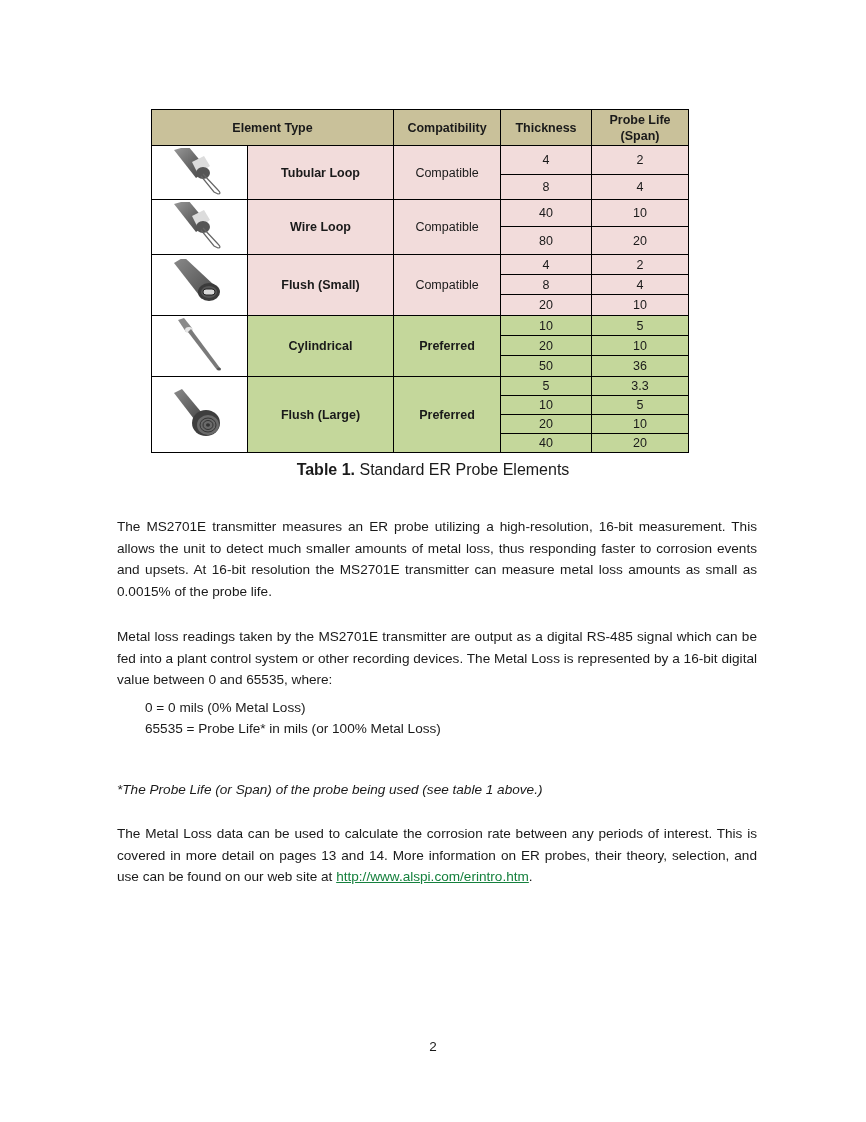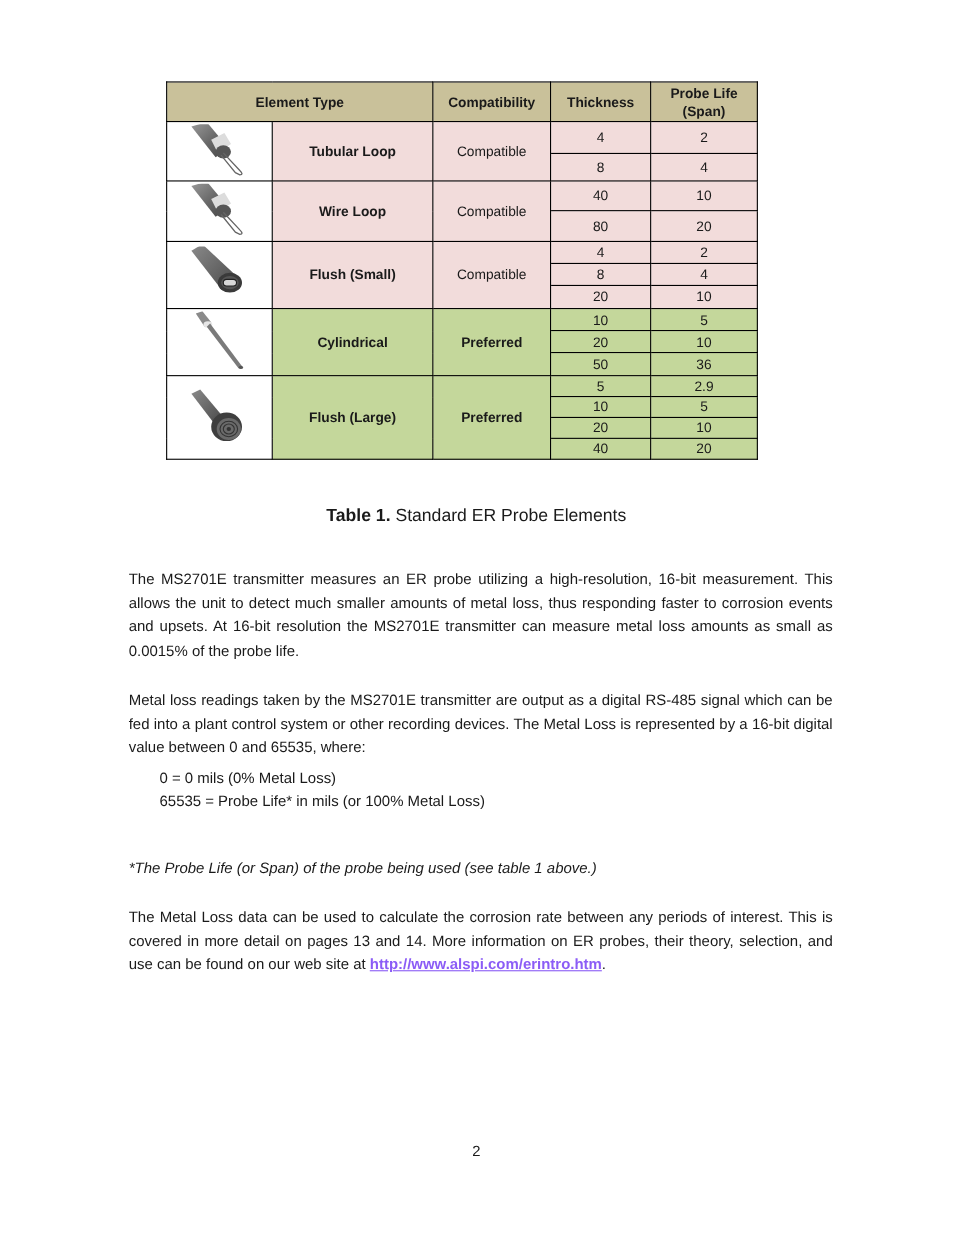--- a/index.html
+++ b/index.html
@@ -1,33 +1,33 @@
 <!DOCTYPE html>
 <html><head>
 <meta charset="utf-8">
 <style>
   html, body { margin: 0; padding: 0; background: #ffffff; }
   body { width: 866px; height: 1122px; position: relative; overflow: hidden;
          font-family: "Liberation Sans", "DejaVu Sans", sans-serif; color: #1a1a1a; }
-  .tbl { position: absolute; left: 151px; top: 74px; width: 537px; border-collapse: collapse;
+  .tbl { position: absolute; left: 151px; top: 109px; width: 537px; border-collapse: collapse;
          table-layout: fixed; font-size: 12.5px; }
   .tbl td, .tbl th { border: 1.5px solid #000; padding: 0; text-align: center; vertical-align: middle; }
   .tbl th { background: #c9c19a; font-weight: bold; height: 35px; line-height: 16px; font-size: 12.5px; }
   .pink { background: #f2dcdb; }
   .green { background: #c4d79b; }
   .imgcell { background: #ffffff; }
   .bold { font-weight: bold; margin-top: 36px; }
   .num { font-size: 12.5px; }
   .caption { position: absolute; left: 0; width: 866px; top: 461px; text-align: center; font-size: 16px; }
   .caption b { font-weight: bold; }
   .para { position: absolute; left: 101px; width: 640px; font-size: 13.6px; line-height: 21.5px;
           text-align: justify; margin: 16px; }
   .indent { position: absolute; left: 145px; font-size: 13.6px; line-height: 21.5px; margin: 0; }
   .italic { font-style: italic; }
-  .link { color: #8b5cf6; text-decoration: underline; font-weight: bold; }
+  .link { color: #15803d; text-decoration: underline; }
   .pagenum { position: absolute; left: 0; width: 866px; top: 1039px; text-align: center; font-size: 13.5px; }
   svg { display: block; margin: 0 auto; }
 </style>
 </head>
 <body>
 
 <table class="tbl">
   <colgroup>
     <col style="width:96px">
       <col style="width:146px">
@@ -165,21 +165,21 @@
           <ellipse cx="34" cy="36" rx="14" ry="13" fill="#3e3e3e"></ellipse>
           <ellipse cx="36" cy="38" rx="11" ry="10" fill="#6a6a6a"></ellipse>
           <ellipse cx="36" cy="38" rx="8" ry="7" fill="none" stroke="#333" stroke-width="1"></ellipse>
           <ellipse cx="36" cy="38" rx="5" ry="4.5" fill="none" stroke="#333" stroke-width="1"></ellipse>
           <ellipse cx="36" cy="38" rx="2" ry="1.8" fill="#333"></ellipse>
         </svg>
       </td>
       <td rowspan="4" class="green bold">Flush (Large)</td>
       <td rowspan="4" class="green bold">Preferred</td>
       <td class="green num">5</td>
-      <td class="green num">2.9</td>
+      <td class="green num">3.3</td>
     </tr>
     <tr style="height:19px">
       <td class="green num">10</td>
       <td class="green num">5</td>
     </tr>
     <tr style="height:19px">
       <td class="green num">20</td>
       <td class="green num">10</td>
     </tr>
     <tr style="height:19px">

